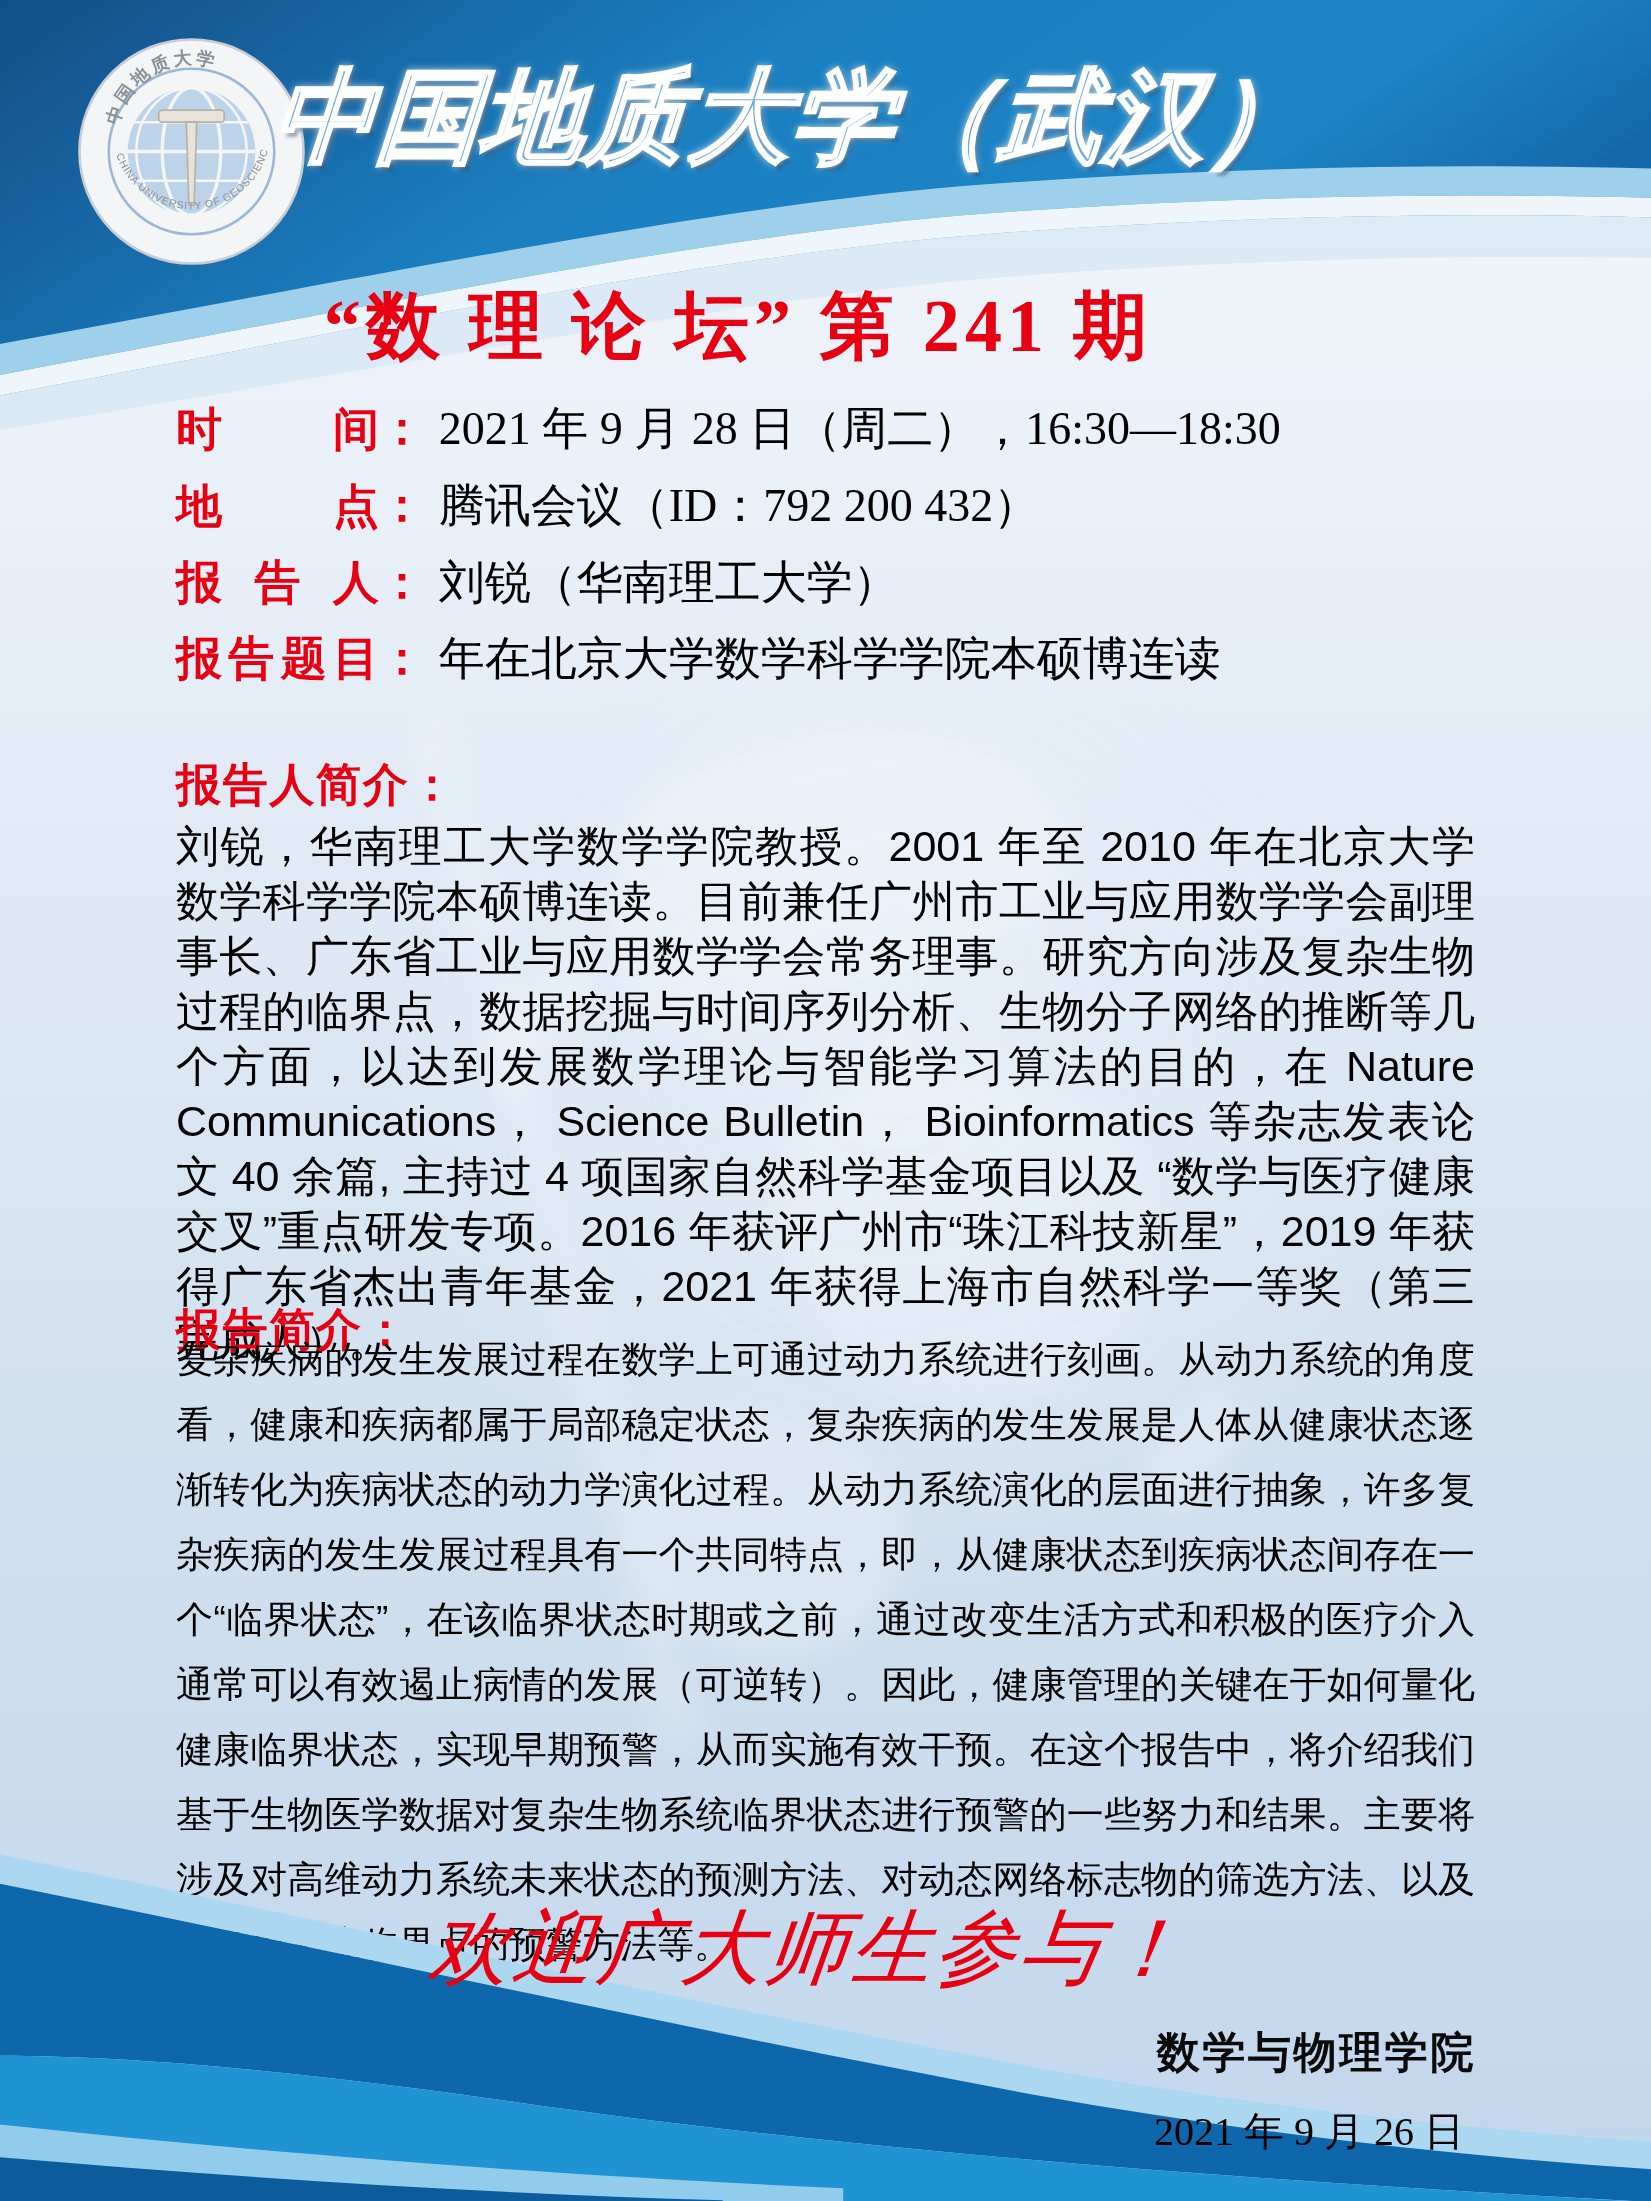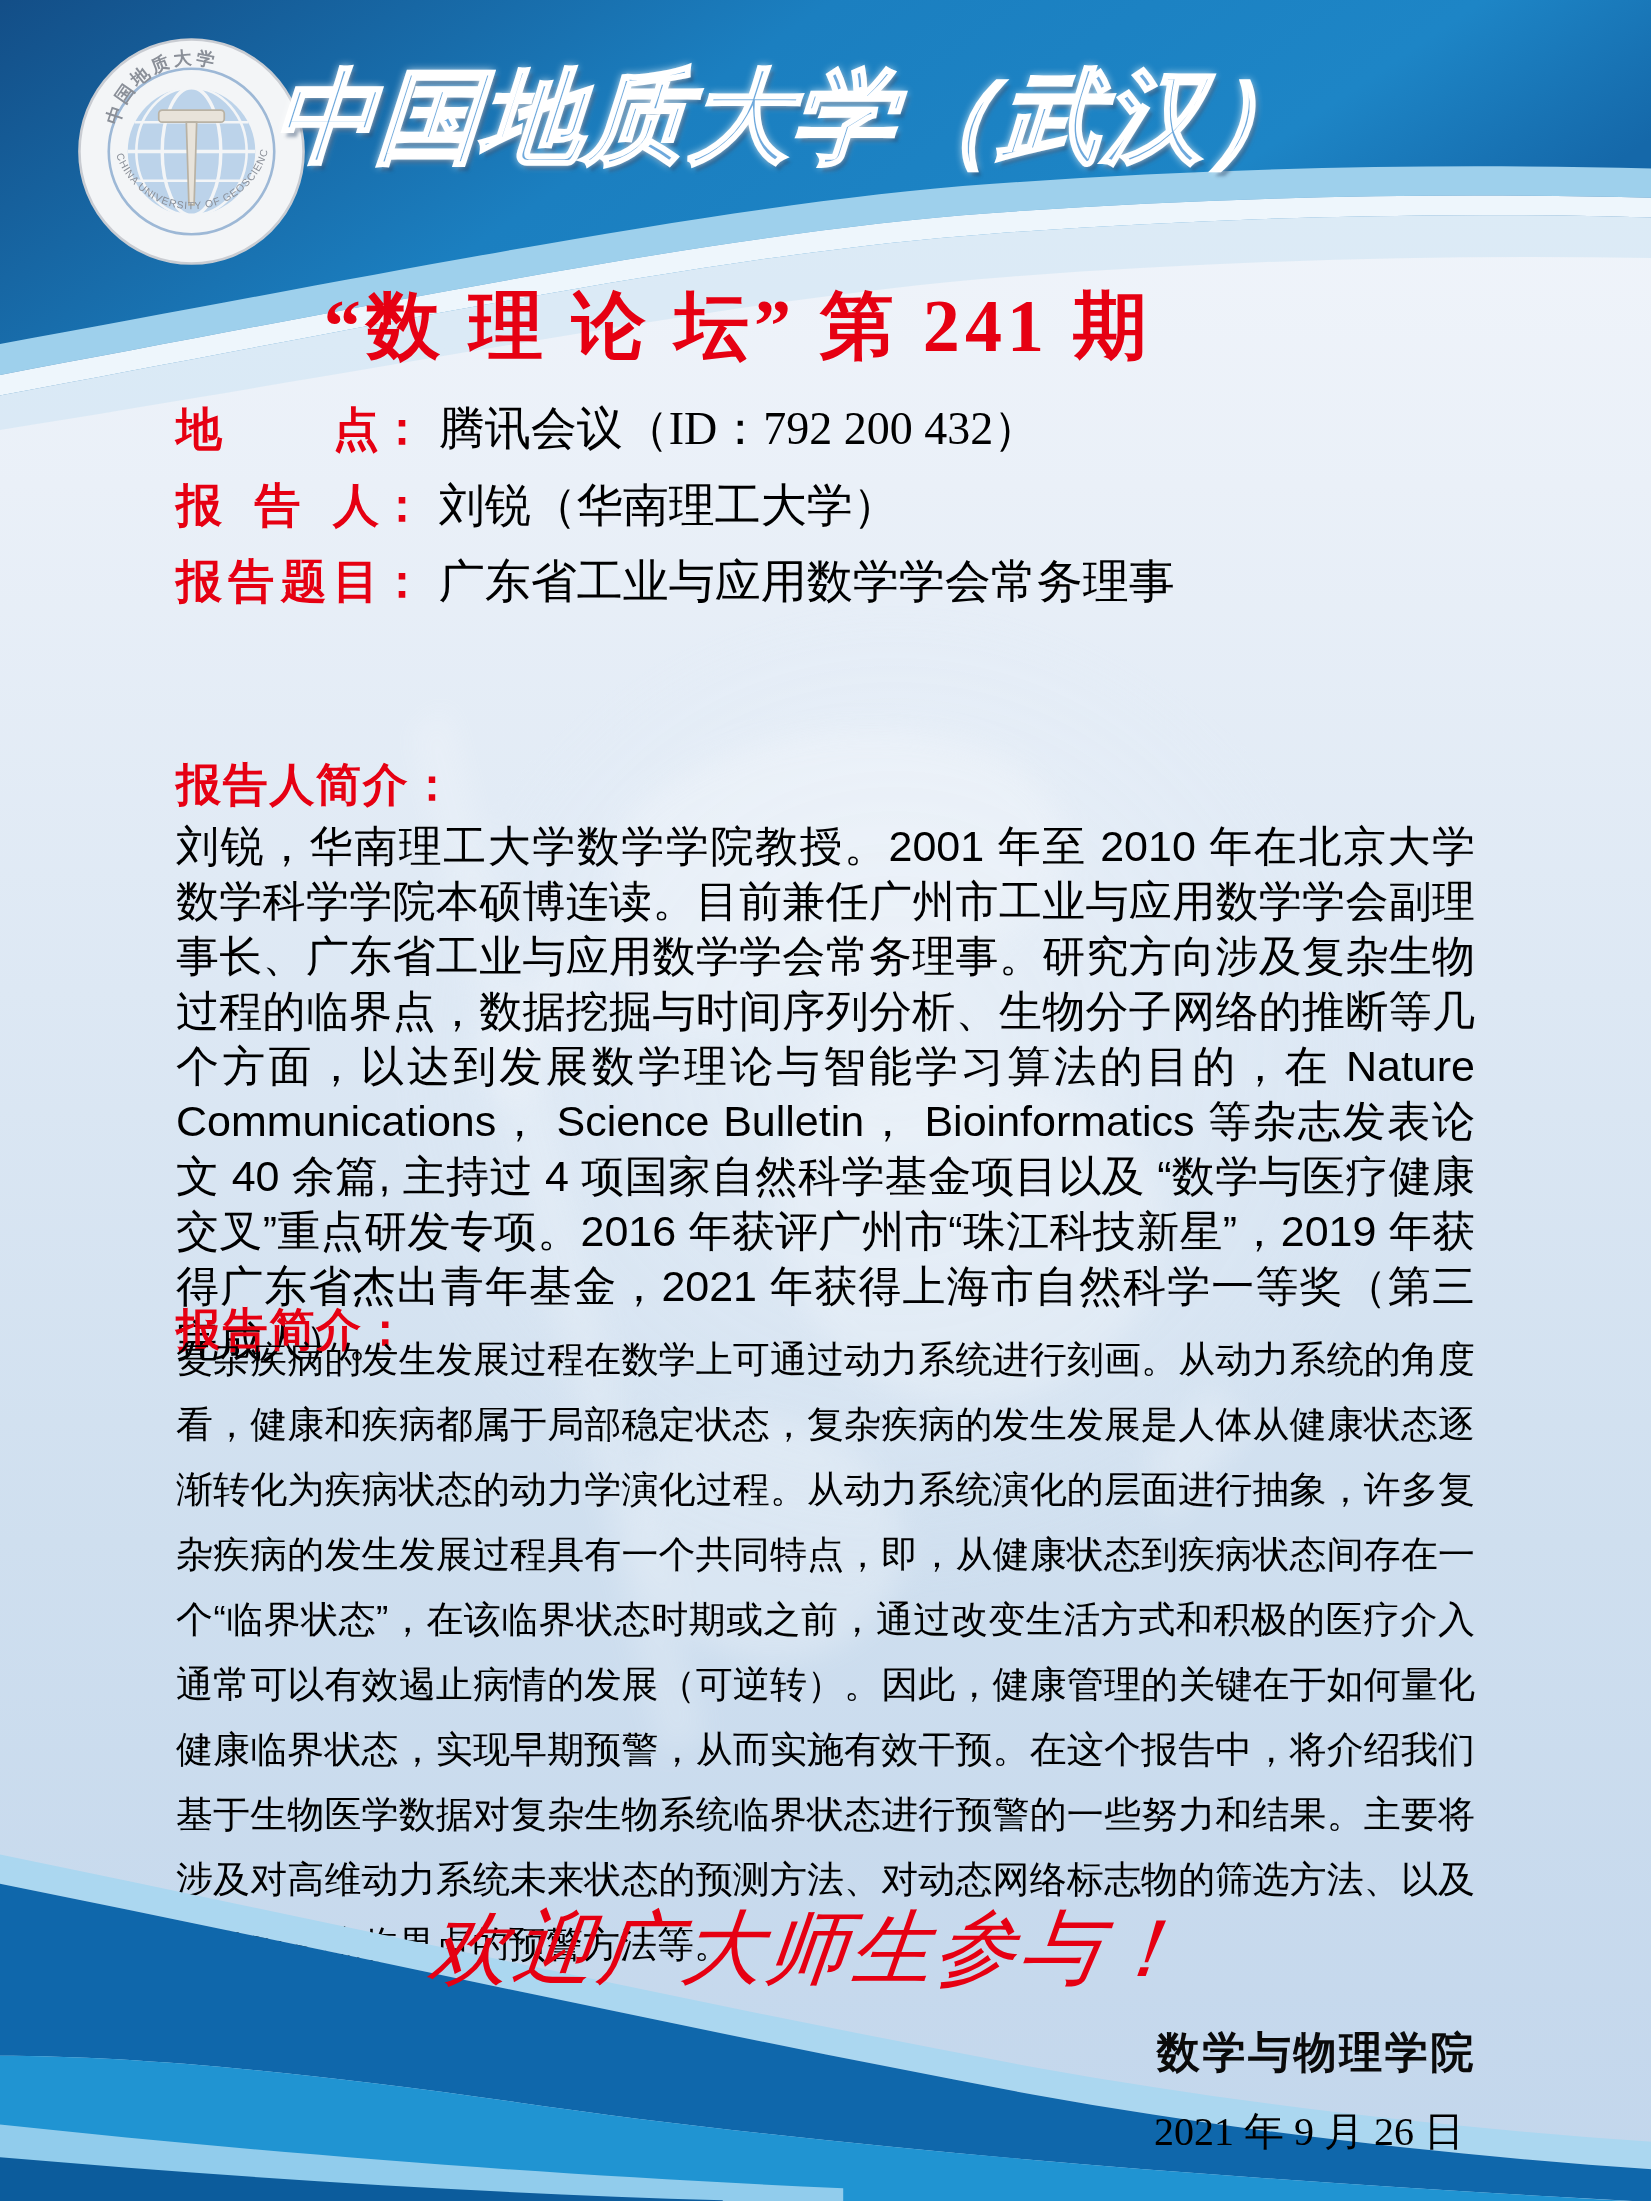--- a/index.html
+++ b/index.html
@@ -141,27 +141,30 @@
   </g>
   <g filter="url(#soft)" fill="#ffffff" opacity="0.3">
     <path d="M120,300 L420,1500 L370,1520 L80,330 Z"></path>
   </g>
 </svg>
 
 <div id="forum-title" class="abs">“数 理 论 坛” 第 241 期</div>
 
 <div id="info" class="abs">
   <div class="info-row">
+    <span class="info-label">时间</span><span class="info-colon">：</span><span class="info-value v-serif">2021 年 9 月 28 日（周二），16:30—18:30</span>
+  </div>
+  <div class="info-row">
     <span class="info-label">地点</span><span class="info-colon">：</span><span class="info-value v-serif">腾讯会议（ID：792 200 432）</span>
   </div>
   <div class="info-row">
     <span class="info-label">报告人</span><span class="info-colon">：</span><span class="info-value v-sans">刘锐（华南理工大学）</span>
   </div>
   <div class="info-row">
-    <span class="info-label">报告题目</span><span class="info-colon">：</span><span class="info-value v-sans">广东省工业与应用数学学会常务理事</span>
+    <span class="info-label">报告题目</span><span class="info-colon">：</span><span class="info-value v-sans">年在北京大学数学科学学院本硕博连读</span>
   </div>
 </div>
 
 <div id="speaker-heading" class="abs sec-heading">报告人简介：</div>
 <div id="speaker-body" class="abs body-text">刘锐，华南理工大学数学学院教授。2001 年至 2010 年在北京大学数学科学学院本硕博连读。目前兼任广州市工业与应用数学学会副理事长、广东省工业与应用数学学会常务理事。研究方向涉及复杂生物过程的临界点，数据挖掘与时间序列分析、生物分子网络的推断等几个方面，以达到发展数学理论与智能学习算法的目的，在 Nature Communications， Science Bulletin， Bioinformatics 等杂志发表论文 40 余篇, 主持过 4 项国家自然科学基金项目以及 “数学与医疗健康交叉”重点研发专项。2016 年获评广州市“珠江科技新星”，2019 年获得广东省杰出青年基金，2021 年获得上海市自然科学一等奖（第三完成人）。</div>
 
 <div id="abstract-heading" class="abs sec-heading">报告简介：</div>
 <div id="abstract-body" class="abs body-text">复杂疾病的发生发展过程在数学上可通过动力系统进行刻画。从动力系统的角度看，健康和疾病都属于局部稳定状态，复杂疾病的发生发展是人体从健康状态逐渐转化为疾病状态的动力学演化过程。从动力系统演化的层面进行抽象，许多复杂疾病的发生发展过程具有一个共同特点，即，从健康状态到疾病状态间存在一个“临界状态”，在该临界状态时期或之前，通过改变生活方式和积极的医疗介入通常可以有效遏止病情的发展（可逆转）。因此，健康管理的关键在于如何量化健康临界状态，实现早期预警，从而实施有效干预。在这个报告中，将介绍我们基于生物医学数据对复杂生物系统临界状态进行预警的一些努力和结果。主要将涉及对高维动力系统未来状态的预测方法、对动态网络标志物的筛选方法、以及对动力系统临界点的预警方法等。</div>
 
 <svg id="footer-wave" class="abs" viewBox="0 0 1920 500" preserveAspectRatio="none" aria-hidden="true">

